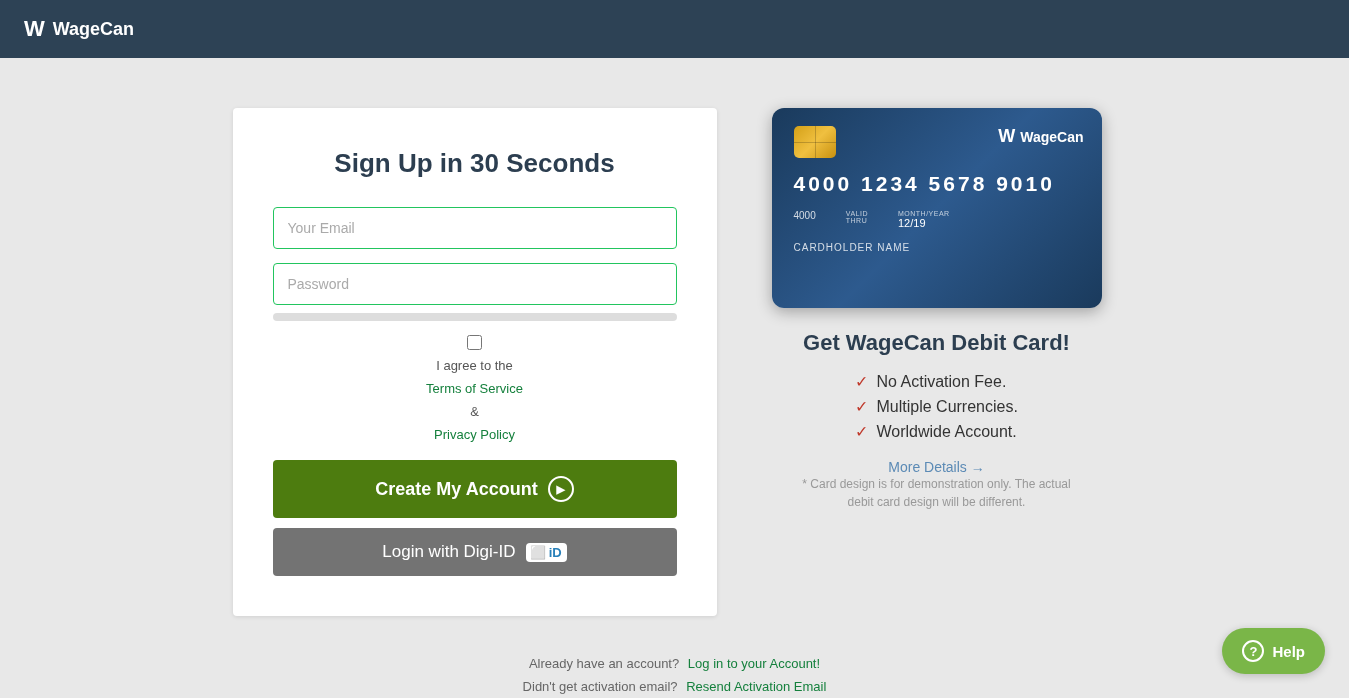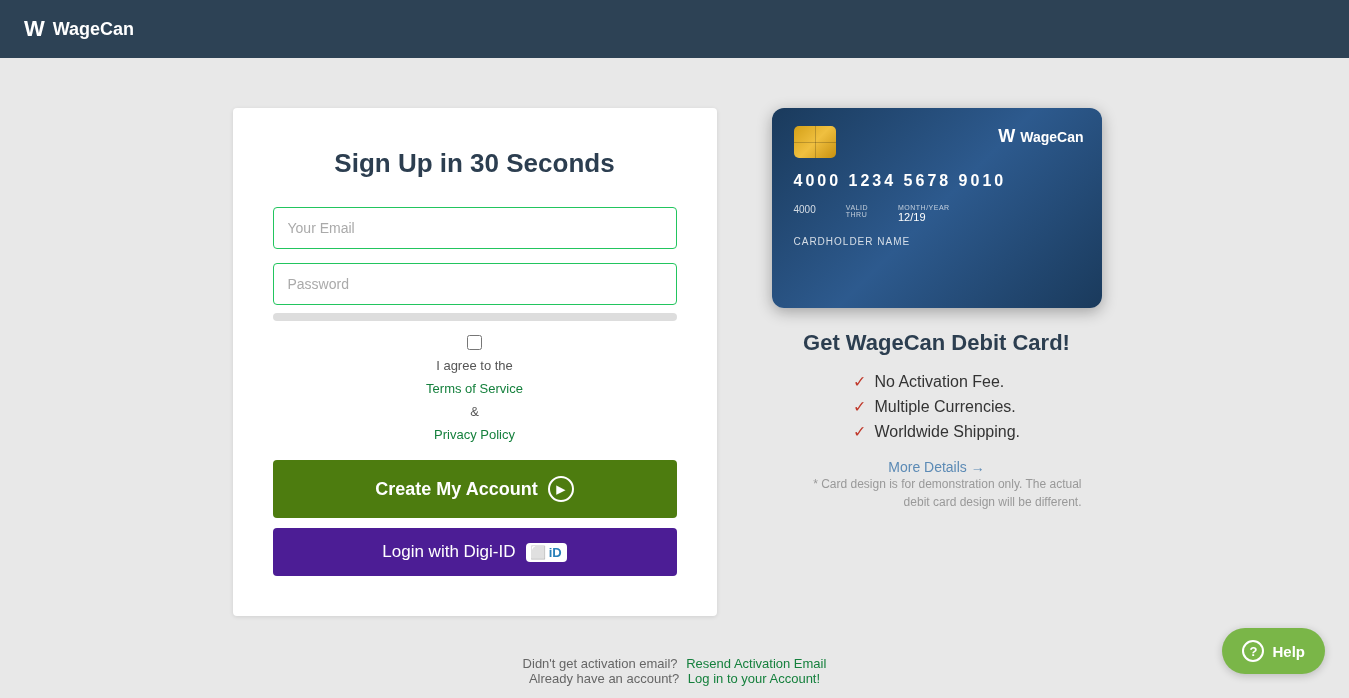--- a/index.html
+++ b/index.html
@@ -136,21 +136,21 @@
       width: 26px;
       height: 26px;
       border: 2px solid white;
       border-radius: 50%;
       font-size: 11px;
     }
 
     .btn-digiid {
       width: 100%;
       padding: 14px;
-      background: #4c1d95;
+      background: #737373;
       color: white;
       border: none;
       border-radius: 4px;
       font-size: 17px;
       font-weight: 500;
       cursor: pointer;
       display: flex;
       align-items: center;
       justify-content: center;
       gap: 10px;
@@ -226,21 +226,21 @@
       color: white;
       font-size: 14px;
       font-weight: bold;
     }
     .card-logo-w {
       font-size: 18px;
       font-weight: 900;
     }
 
     .card-number {
-      font-size: 16px;
+      font-size: 21px;
       letter-spacing: 3px;
       font-weight: 600;
       margin-top: 6px;
       margin-bottom: 14px;
     }
 
     .card-bottom {
       display: flex;
       gap: 30px;
       align-items: flex-start;
@@ -296,21 +296,21 @@
       color: #5b8ab5;
       font-size: 14px;
       text-decoration: none;
       text-align: right;
       display: block;
     }
 
     .disclaimer {
       font-size: 12px;
       color: #999;
-      text-align: right;
+      text-align: center;
       max-width: 290px;
       line-height: 1.5;
     }
 
     
     .help-btn {
       position: fixed;
       bottom: 24px;
       right: 24px;
       background: #7ab648;
@@ -418,38 +418,38 @@
     <li>
           <span class="check-icon">✓</span>
           <span>No Activation Fee.</span>
         </li>
         <li>
           <span class="check-icon">✓</span>
           <span>Multiple Currencies.</span>
         </li>
         <li>
           <span class="check-icon">✓</span>
-          <span>Worldwide Shipping.</span>
+          <span>Worldwide Account.</span>
         </li>
       </ul>
 
     <a href="#" class="more-details-link">More Details →</a>
 
     <p class="disclaimer">* Card design is for demonstration only. The actual debit card design will be different.</p>
   </div>
 
 </div>
 
 <div style="text-align: center; margin-top: -10px; padding-bottom: 30px; margin-left: 0px;">
+  <p style="font-size:13px;color:#666;margin-bottom:8px;">
+    <span>Already have an account?</span>
+    <a href="#" class="link-blue" style="margin-left:5px;">Log in to your Account!</a>
+  </p>
   <p style="font-size:13px;color:#666;">
     <span>Didn't get activation email?</span>
     <a href="#" class="link-blue" style="margin-left:5px;">Resend Activation Email</a>
   </p>
-  <p style="font-size:13px;color:#666;margin-bottom:8px;">
-    <span>Already have an account?</span>
-    <a href="#" class="link-blue" style="margin-left:5px;">Log in to your Account!</a>
-  </p>
 </div>
 
 <button class="help-btn">
   <span class="help-circle-icon">?</span>
   <span>Help</span>
 </button>
 
 </body></html>

